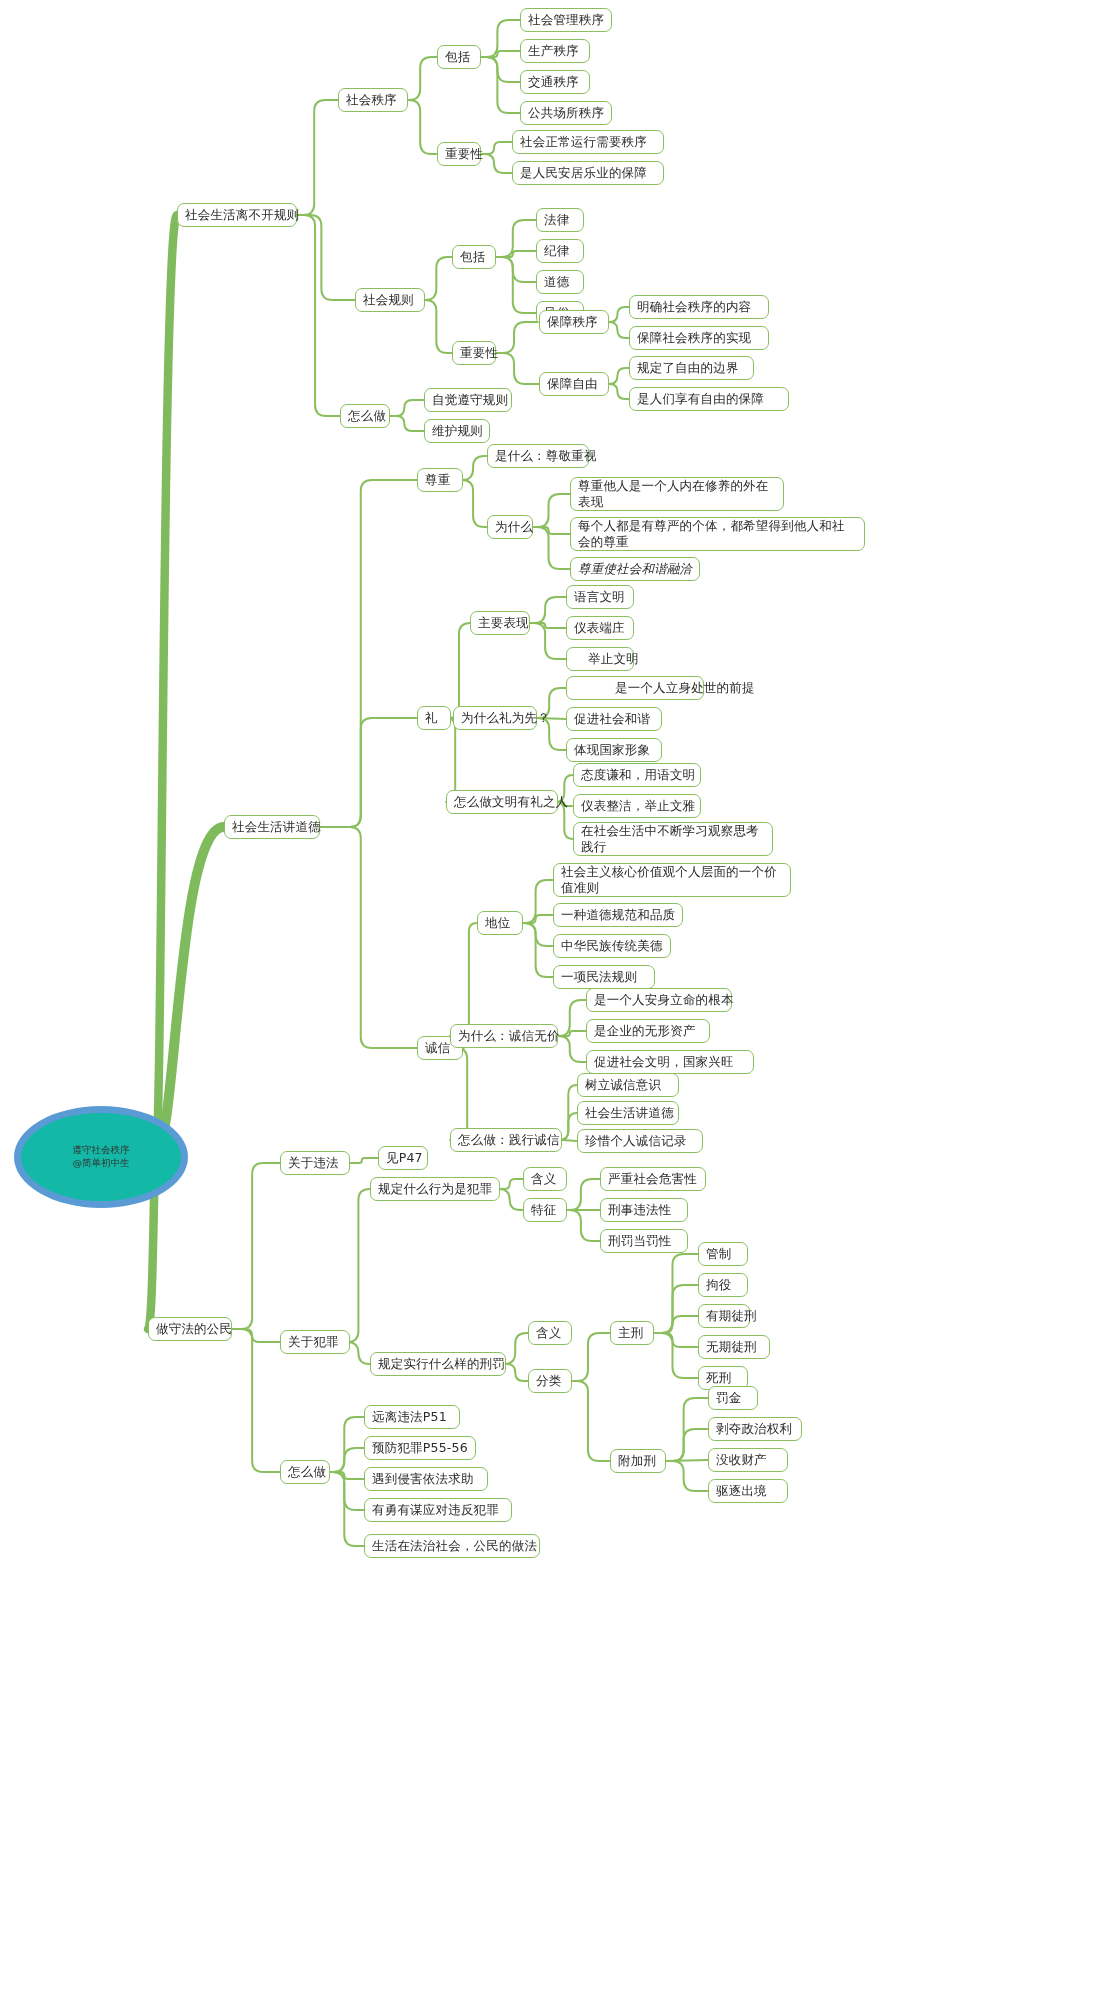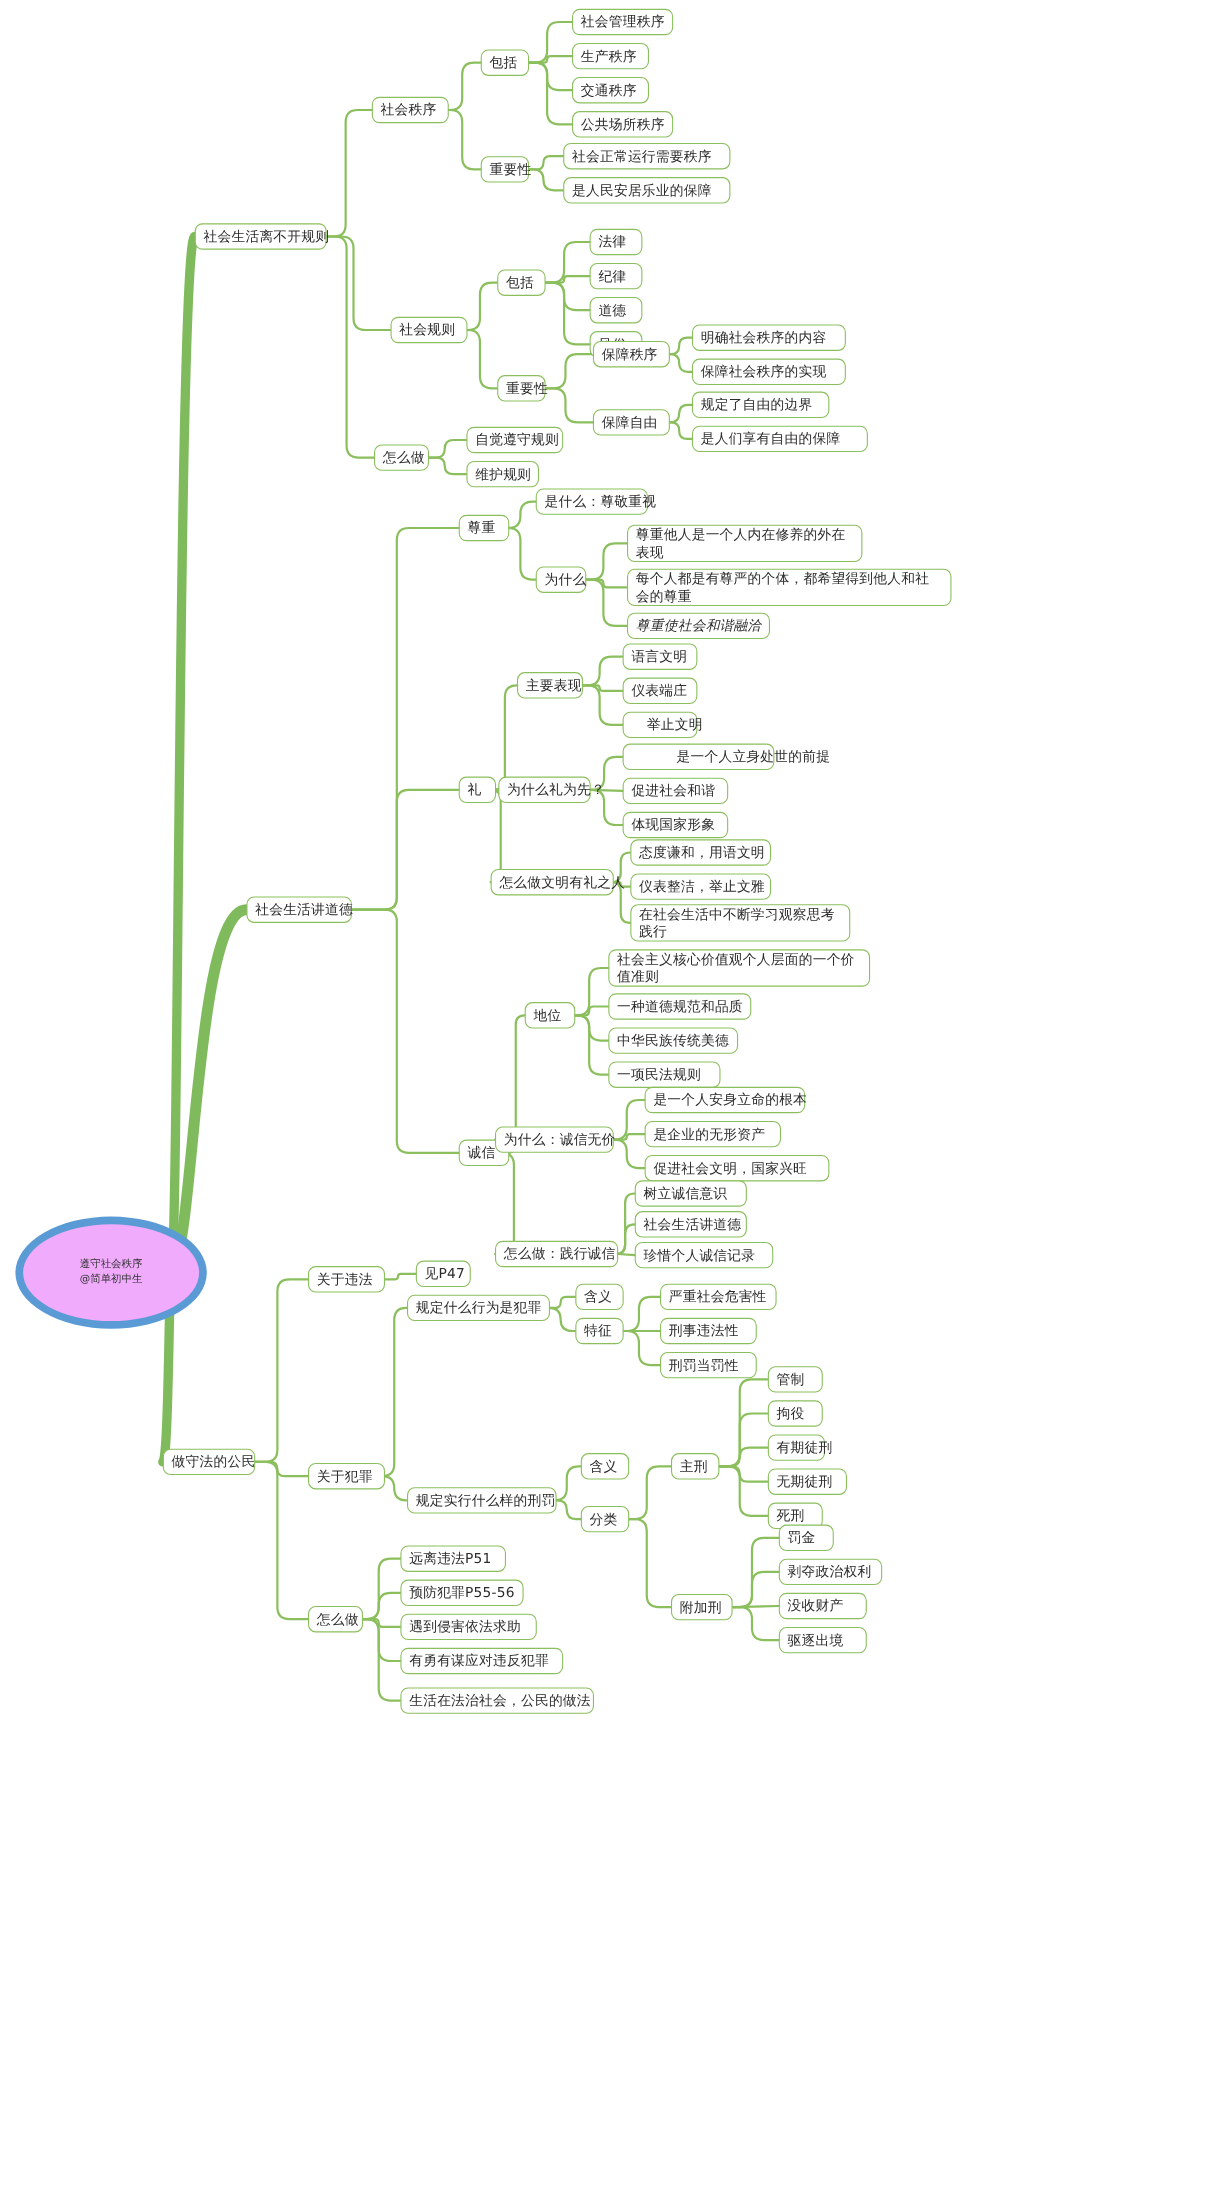--- a/index.html
+++ b/index.html
@@ -25,21 +25,21 @@
     white-space:nowrap;
     letter-spacing:.2px;
   }
   .node.wrap{white-space:normal;}
 
   
   .root{
     position:absolute;
     border:7px solid #5b9bd5;
     border-radius:50%;
-    background:#f0abfc;
+    background:#14b8a6;
     display:flex;
     flex-direction:column;
     align-items:center;
     justify-content:center;
     text-align:center;
     font-size:9.5px;
     line-height:1.35;
     color:#333;
     z-index:5;
   }

